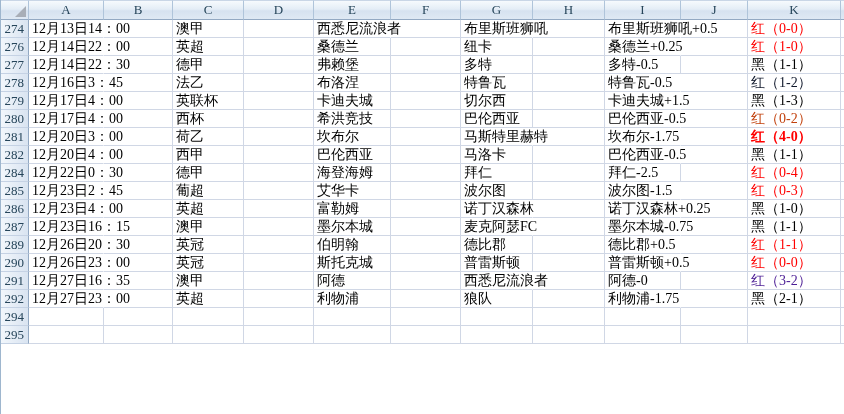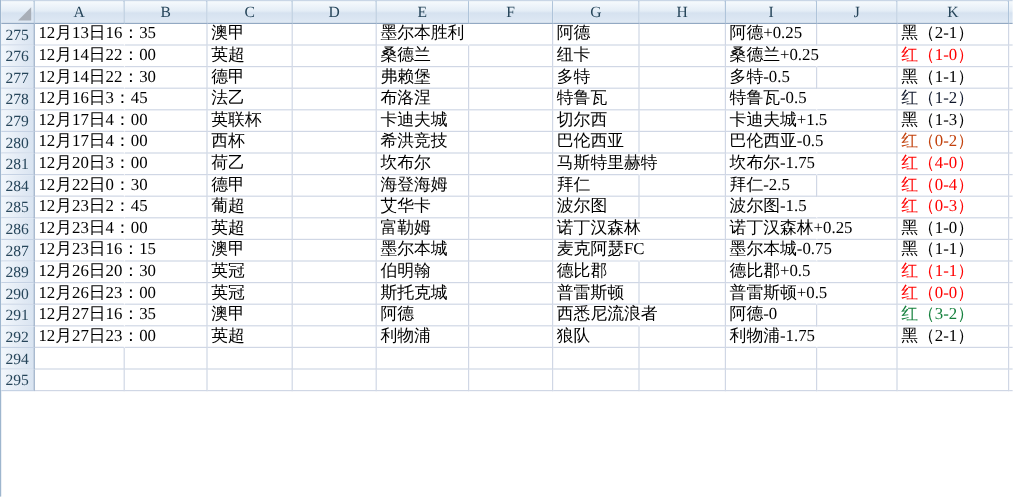--- a/index.html
+++ b/index.html
@@ -82,32 +82,32 @@
         <th>G</th>
         <th>H</th>
         <th>I</th>
         <th>J</th>
         <th>K</th>
         <th class="hsliver"></th>
       </tr>
     </thead>
     <tbody id="rows">
         <tr>
-      <th>275</th>
-      <td class="spill spill-over">12月13日16：35</td>
+      <th>274</th>
+      <td class="spill spill-over">12月13日14：00</td>
       <td></td>
       <td>澳甲</td>
       <td></td>
-      <td class="spill spill-over">墨尔本胜利</td>
-      <td></td>
-      <td class="spill">阿德</td>
-      <td></td>
-      <td class="spill">阿德+0.25</td>
-      <td></td>
-      <td style="color: rgb(0, 0, 0);">黑（2-1）</td>
+      <td class="spill spill-over">西悉尼流浪者</td>
+      <td></td>
+      <td class="spill spill-over">布里斯班狮吼</td>
+      <td></td>
+      <td class="spill spill-over">布里斯班狮吼+0.5</td>
+      <td></td>
+      <td style="color: rgb(255, 0, 0);">红（0-0）</td>
       <td class="c-x"></td>
     </tr>
         <tr>
       <th>276</th>
       <td class="spill spill-over">12月14日22：00</td>
       <td></td>
       <td>英超</td>
       <td></td>
       <td class="spill">桑德兰</td>
       <td></td>
@@ -183,21 +183,36 @@
       <td class="spill spill-over">12月20日3：00</td>
       <td></td>
       <td>荷乙</td>
       <td></td>
       <td class="spill">坎布尔</td>
       <td></td>
       <td class="spill spill-over">马斯特里赫特</td>
       <td></td>
       <td class="spill spill-over">坎布尔-1.75</td>
       <td></td>
-      <td style="color: rgb(255, 0, 0);">红（4-0）</td>
+      <td style="color: rgb(255, 0, 0); font-weight: bold;">红（4-0）</td>
+      <td class="c-x"></td>
+    </tr>
+        <tr>
+      <th>282</th>
+      <td class="spill spill-over">12月20日4：00</td>
+      <td></td>
+      <td>西甲</td>
+      <td></td>
+      <td class="spill">巴伦西亚</td>
+      <td></td>
+      <td class="spill">马洛卡</td>
+      <td></td>
+      <td class="spill spill-over">巴伦西亚-0.5</td>
+      <td></td>
+      <td style="color: rgb(0, 0, 0);">黑（1-1）</td>
       <td class="c-x"></td>
     </tr>
         <tr>
       <th>284</th>
       <td class="spill spill-over">12月22日0：30</td>
       <td></td>
       <td>德甲</td>
       <td></td>
       <td class="spill">海登海姆</td>
       <td></td>
@@ -288,21 +303,21 @@
       <td class="spill spill-over">12月27日16：35</td>
       <td></td>
       <td>澳甲</td>
       <td></td>
       <td class="spill">阿德</td>
       <td></td>
       <td class="spill spill-over">西悉尼流浪者</td>
       <td></td>
       <td class="spill">阿德-0</td>
       <td></td>
-      <td style="color: #15803d; font-family: Liberation Serif, serif;">红（3-2）</td>
+      <td style="color: #4c1d95; font-family: Liberation Serif, serif;">红（3-2）</td>
       <td class="c-x"></td>
     </tr>
         <tr>
       <th>292</th>
       <td class="spill spill-over">12月27日23：00</td>
       <td></td>
       <td>英超</td>
       <td></td>
       <td class="spill">利物浦</td>
       <td></td>

